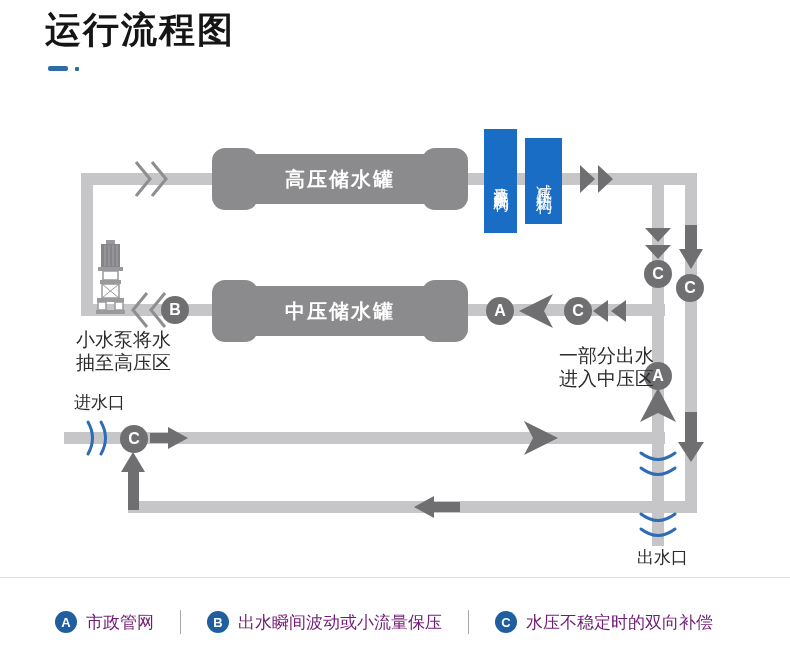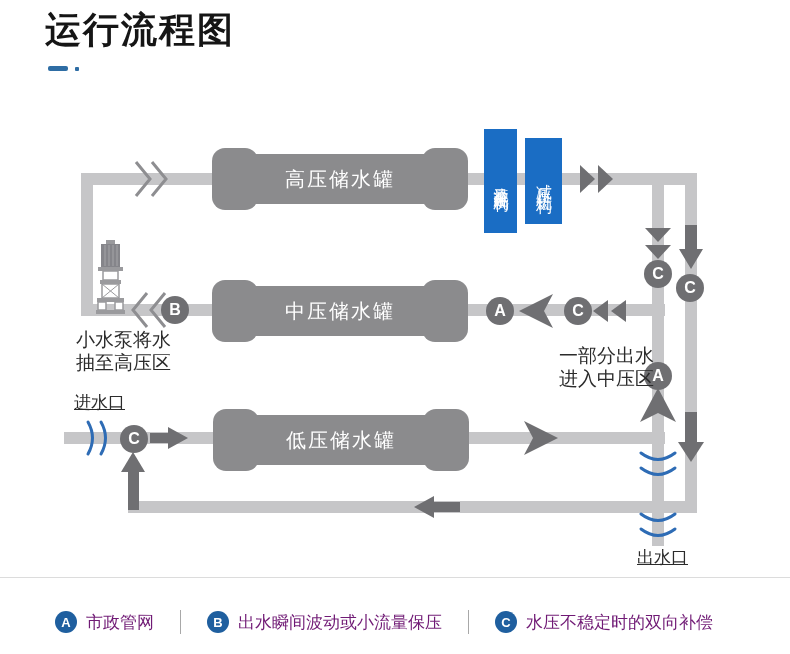--- a/index.html
+++ b/index.html
@@ -13,41 +13,41 @@
   .title-dot { position:absolute; left:75px; top:67px; width:4px; height:4px; background:#2e6da4; border-radius:1px; }
 
   
   .pipe { position:absolute; background:#c6c6c8; }
 
   
   .tank { position:absolute; width:256px; height:62px; }
   .tank svg { position:absolute; left:0; top:0; }
   .tank .tank-label { position:absolute; left:0; top:0; width:100%; height:100%;
      display:flex; align-items:center; justify-content:center;
-     color:#fff; font-size:20px; letter-spacing:2px; }
+     color:#fff; font-size:20px; letter-spacing:2px;font-weight:bold; }
 
   
   .bluebox { position:absolute; background:#1a6dc4; color:#fff;
      display:flex; align-items:center; justify-content:center;
      writing-mode:vertical-rl; text-orientation:upright;
      font-size:15px; letter-spacing:2px; }
   .bluebox.wide { font-size:16px; letter-spacing:5px; }
 
   
   .node { position:absolute; width:28px; height:28px; border-radius:50%;
      background:#6f6f72; color:#fff; font-size:16px; font-weight:bold;
      display:flex; align-items:center; justify-content:center; }
 
   
   .stem { position:absolute; background:#6f6f72; }
   .shape { position:absolute; }
 
   
   .lbl { position:absolute; color:#2b2b2b; font-size:19px; line-height:23px; }
-  .lbl.big { font-size:17px;text-decoration:underline; }
+  .lbl.big { font-size:17px; }
 
   
   .divider-line { position:absolute; left:0; top:577px; width:790px; height:1px; background:#dcdcdc; }
   .legend { position:absolute; left:55px; top:606px; height:32px; display:flex; align-items:center; }
   .legend-item { display:flex; align-items:center; }
   .legend-circle { width:22px; height:22px; border-radius:50%; background:#1f5f9f; color:#fff;
      font-size:13px; font-weight:bold; display:flex; align-items:center; justify-content:center; }
   .legend-text { margin-left:9px; font-size:17px; color:#701a75; }
   .legend-sep { width:1px; height:24px; background:#a8a8a8; margin:0 26px; }
 </style>
@@ -141,28 +141,20 @@
 
   <div class="tank" style="left:212px; top:280px;">
     <svg width="256" height="62" viewBox="0 0 256 62">
       <rect x="0" y="0" width="46" height="62" rx="13" fill="#8b8b8d"></rect>
       <rect x="210" y="0" width="46" height="62" rx="13" fill="#8b8b8d"></rect>
       <rect x="20" y="6" width="216" height="50" fill="#8b8b8d"></rect>
     </svg>
     <div class="tank-label">中压储水罐</div>
   </div>
 
-  <div class="tank" style="left:213px; top:409px;">
-    <svg width="256" height="62" viewBox="0 0 256 62">
-      <rect x="0" y="0" width="46" height="62" rx="13" fill="#8b8b8d"></rect>
-      <rect x="210" y="0" width="46" height="62" rx="13" fill="#8b8b8d"></rect>
-      <rect x="20" y="6" width="216" height="50" fill="#8b8b8d"></rect>
-    </svg>
-    <div class="tank-label">低压储水罐</div>
-  </div>
 
   <div class="bluebox" style="left:484px; top:129px; width:33px; height:104px;">流量分配机构</div>
   <div class="bluebox wide" style="left:525px; top:138px; width:37px; height:86px;">减压机构</div>
 
   <svg class="shape" style="left:94px; top:240px;" width="34" height="78" viewBox="0 0 34 78">
     <rect x="12" y="0" width="9" height="4" fill="#9a9a9d"></rect>
     <rect x="7" y="4" width="19" height="23" fill="#85858a"></rect>
     <line x1="11" y1="5" x2="11" y2="26" stroke="#a5a5a8" stroke-width="1"></line>
     <line x1="15" y1="5" x2="15" y2="26" stroke="#a5a5a8" stroke-width="1"></line>
     <line x1="19" y1="5" x2="19" y2="26" stroke="#a5a5a8" stroke-width="1"></line>

